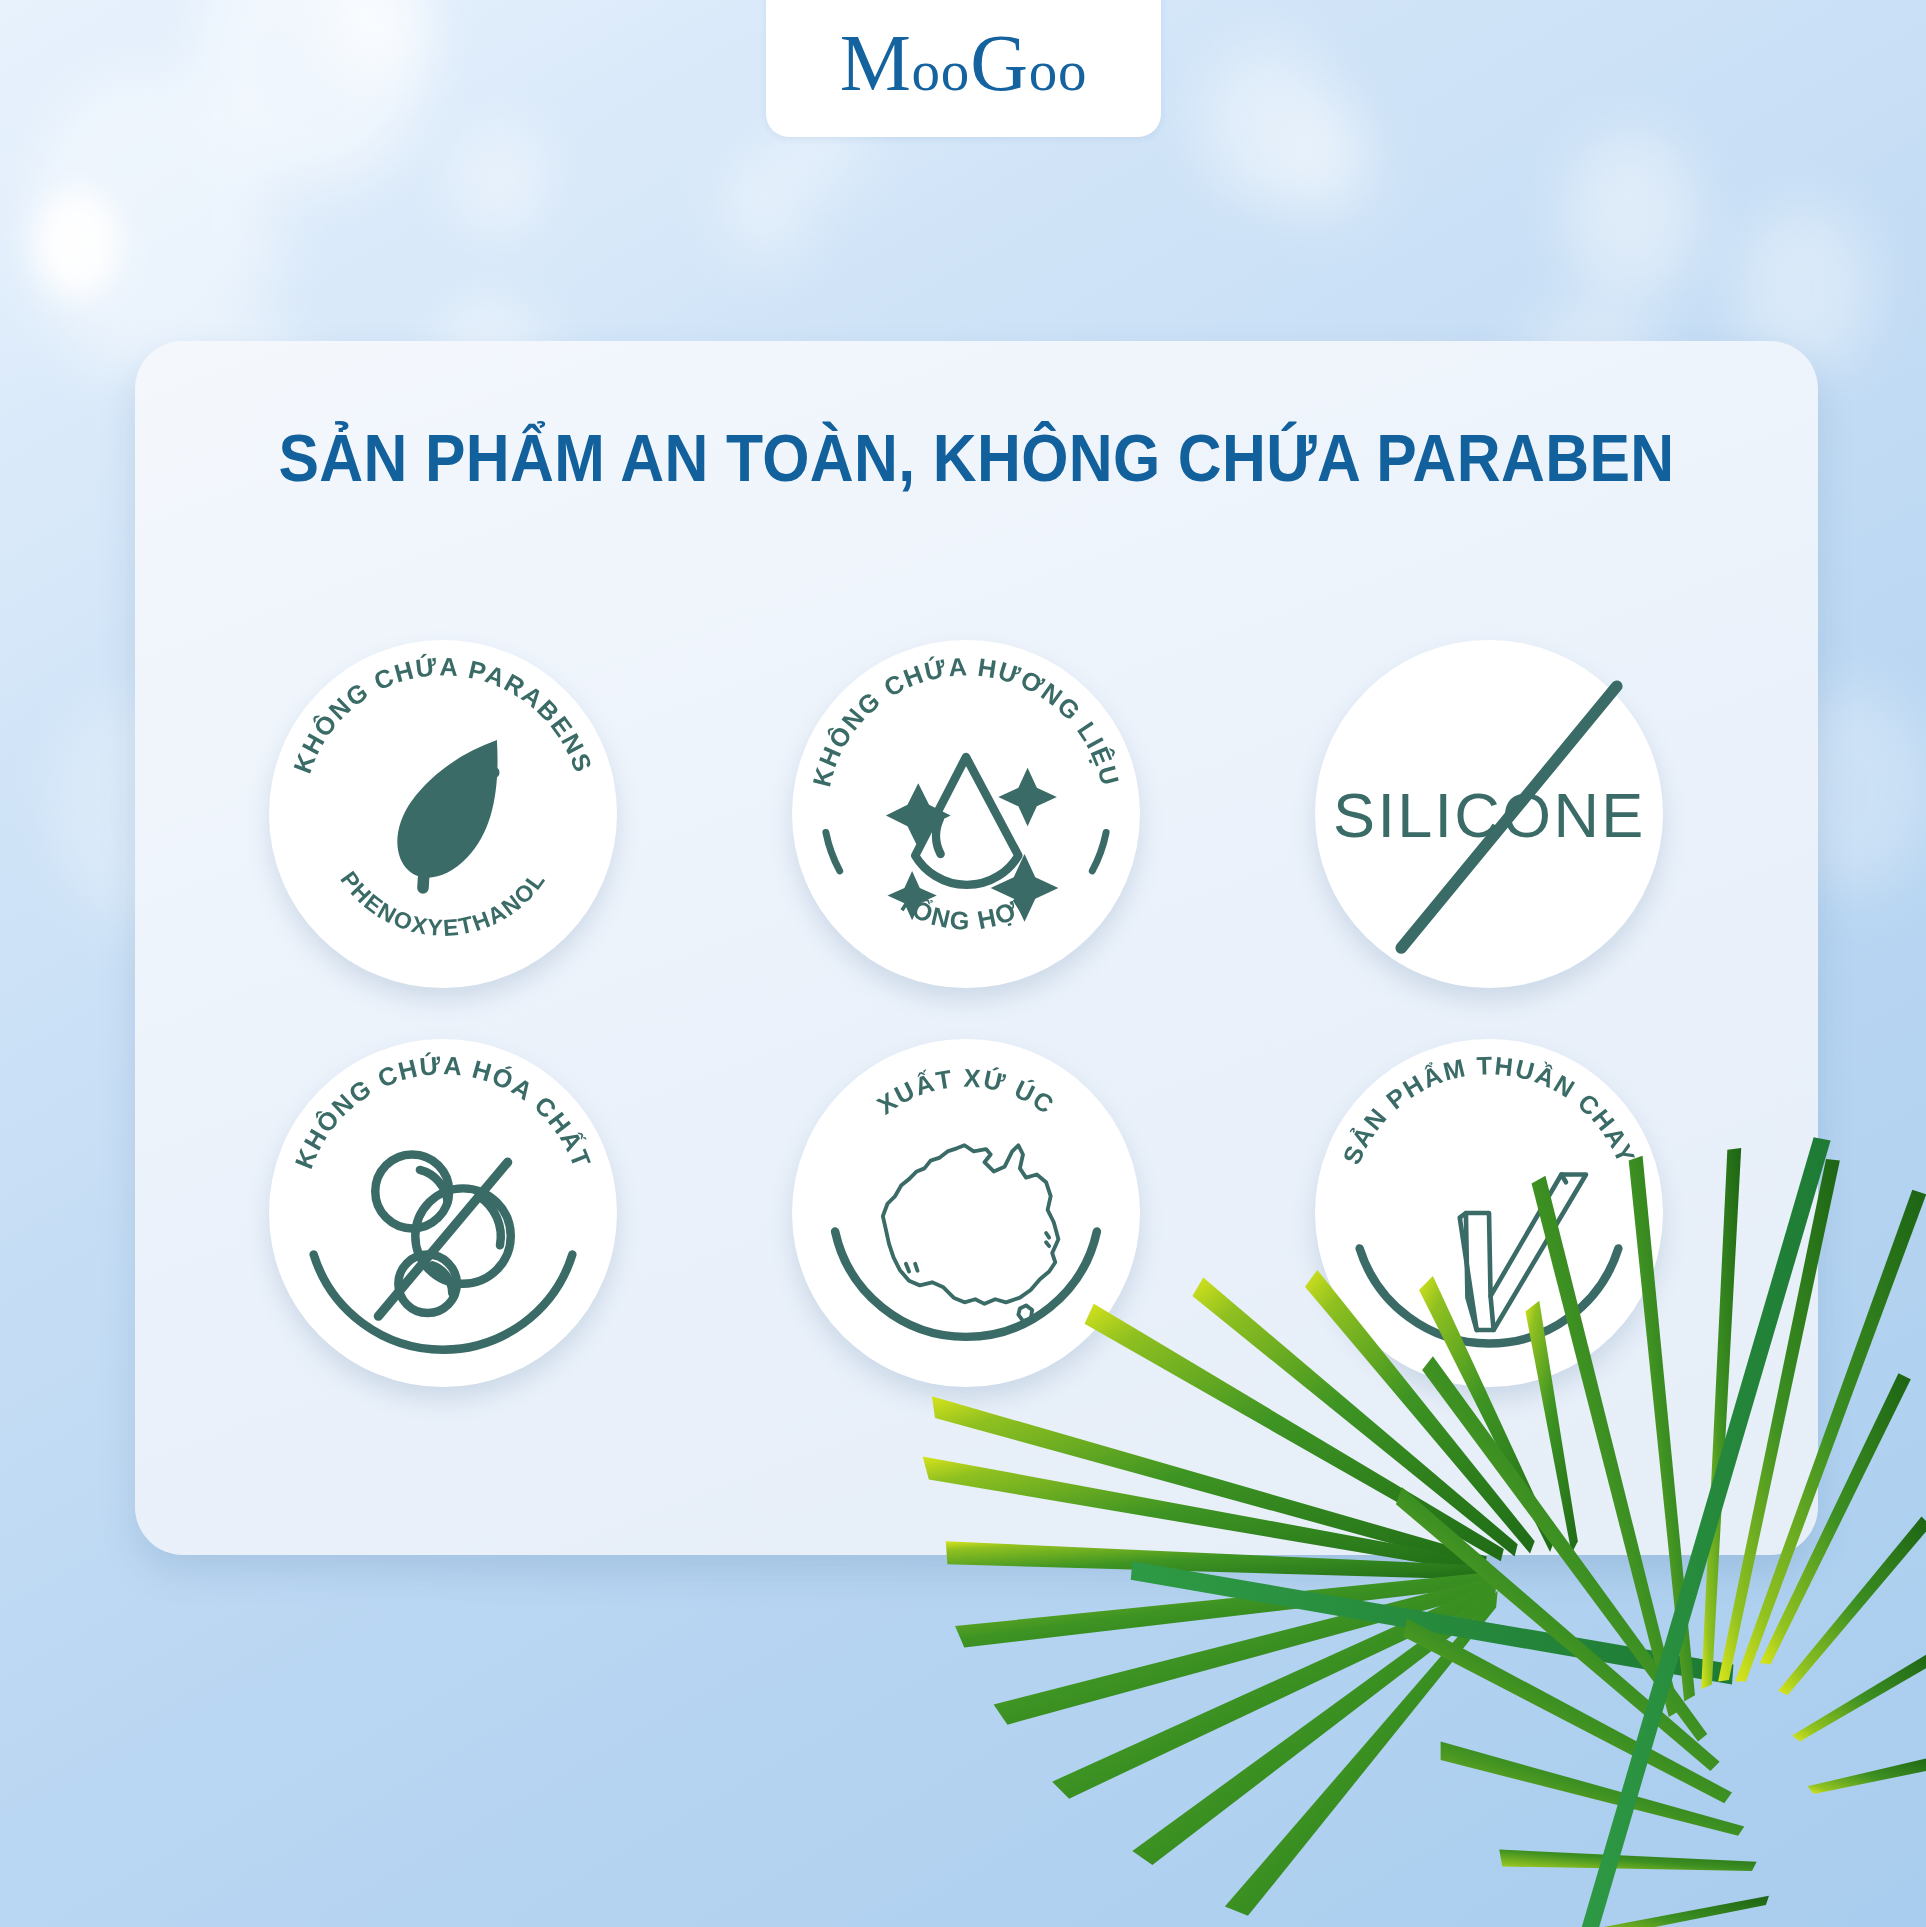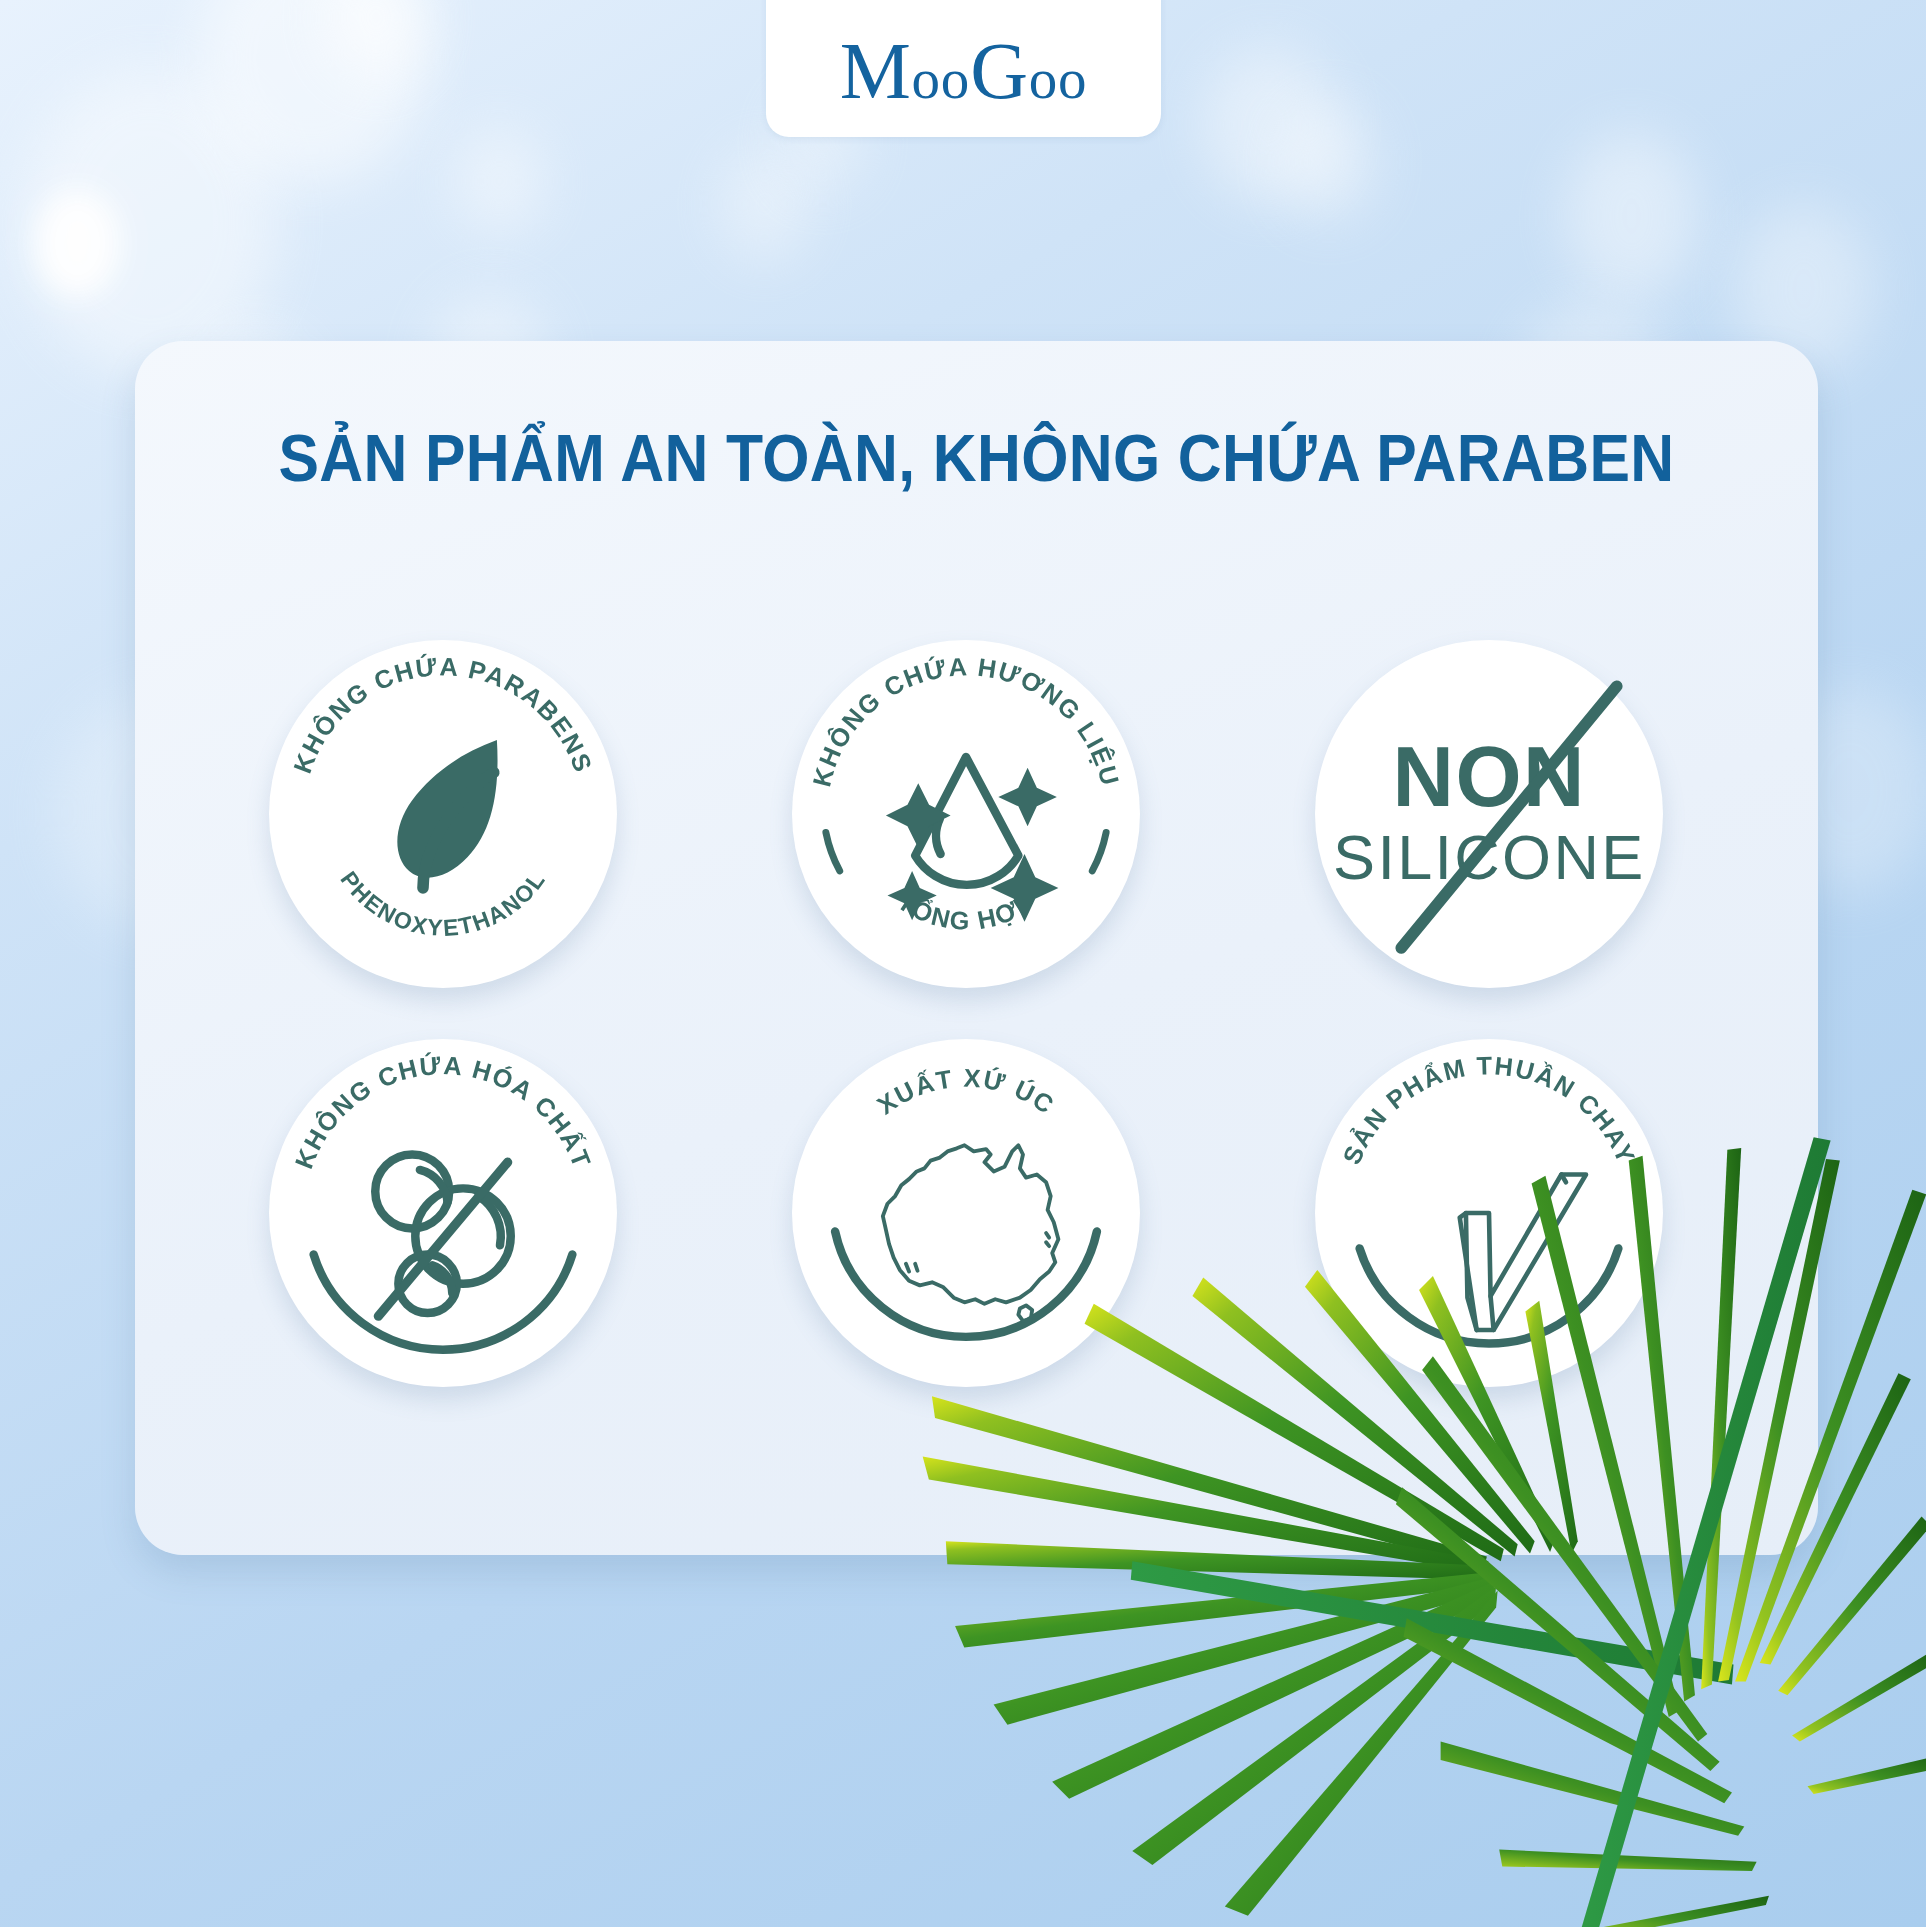--- a/index.html
+++ b/index.html
@@ -14,21 +14,21 @@
   
   #logo-plate{
     position:absolute;left:766px;top:-31px;width:395px;height:168px;
     background:#ffffff;border-radius:0 0 23px 23px;
     display:flex;align-items:flex-end;justify-content:center;
     box-shadow:0 1.5px 7.7px rgba(90,130,170,.12);
   }
   #logo-text{
     color:#14639f;font-family:"Liberation Serif",serif;
     font-size:80px;line-height:1;letter-spacing:0.8px;
-    padding-bottom:26px;white-space:nowrap;
+    padding-bottom:34px;white-space:nowrap;
   }
   #logo-text .sm{font-size:57px;}
 
   
   #card{
     position:absolute;left:135px;top:341px;width:1663px;height:1214px;
     background:linear-gradient(160deg,#f4f8fd 0%,#eaf1fa 55%,#e6eef8 100%);
     border-radius:48px;
     box-shadow:0 17px 35px rgba(86,123,163,.20);
     padding-left:20px;
@@ -145,21 +145,20 @@
           <path d="M 164 186 L 178 214 L 206 228 L 178 242 L 164 270 L 150 242 L 122 228 L 150 214 Z"></path>
           <path d="M 306 166 L 318 192 L 344 204 L 318 216 L 306 242 L 294 216 L 268 204 L 294 192 Z"></path>
           <path d="M 302 278 L 316 308 L 346 322 L 316 336 L 302 366 L 288 336 L 258 322 L 288 308 Z"></path>
           <path d="M 156 300 L 166 322 L 188 332 L 166 342 L 156 364 L 146 342 L 124 332 L 146 322 Z"></path>
         </g>
       </svg>
     </div>
 
     <div class="badge">
       <div class="non-wrap">
-        <div class="non-word">NON</div>
         <div class="sil-word">SILICONE</div>
       </div>
       <svg class="slash" viewBox="0 0 452 452">
         <line x1="392" y1="60" x2="112" y2="400" stroke="#3a6b66" stroke-width="15" stroke-linecap="round"></line>
       </svg>
     </div>
 
     <div class="badge">
       <svg viewBox="0 0 452 452">
         <defs>

